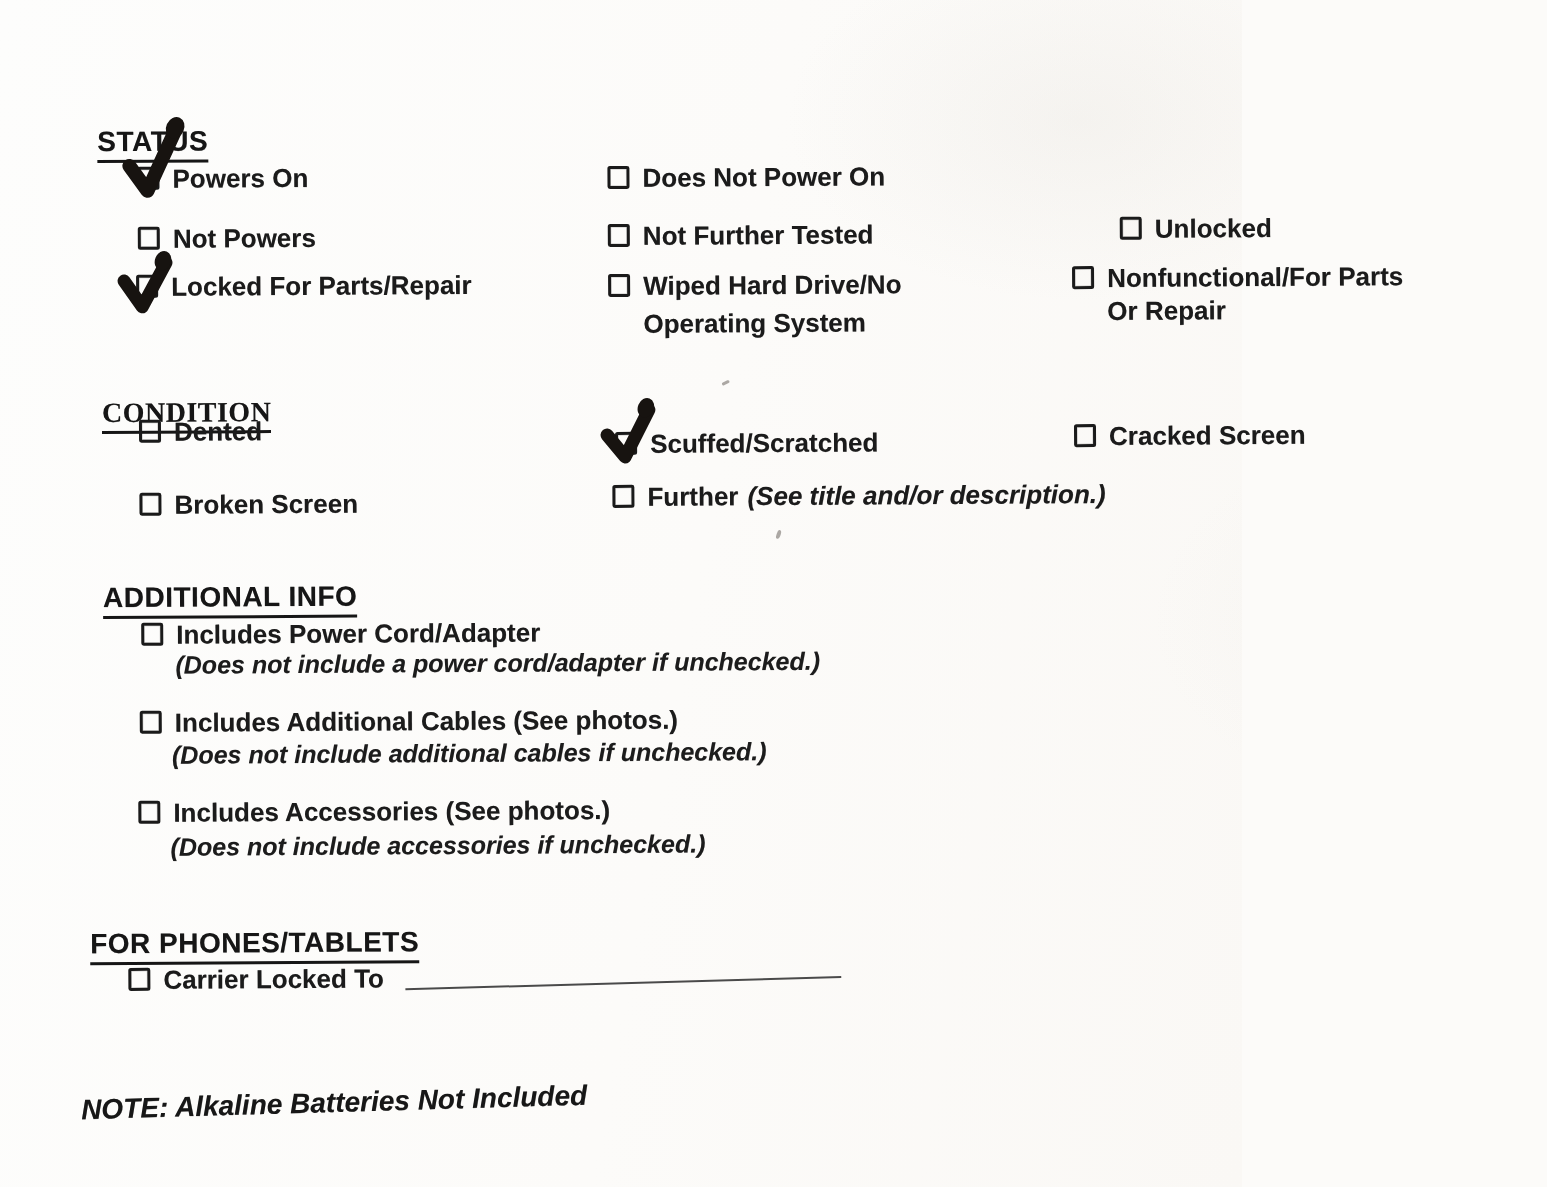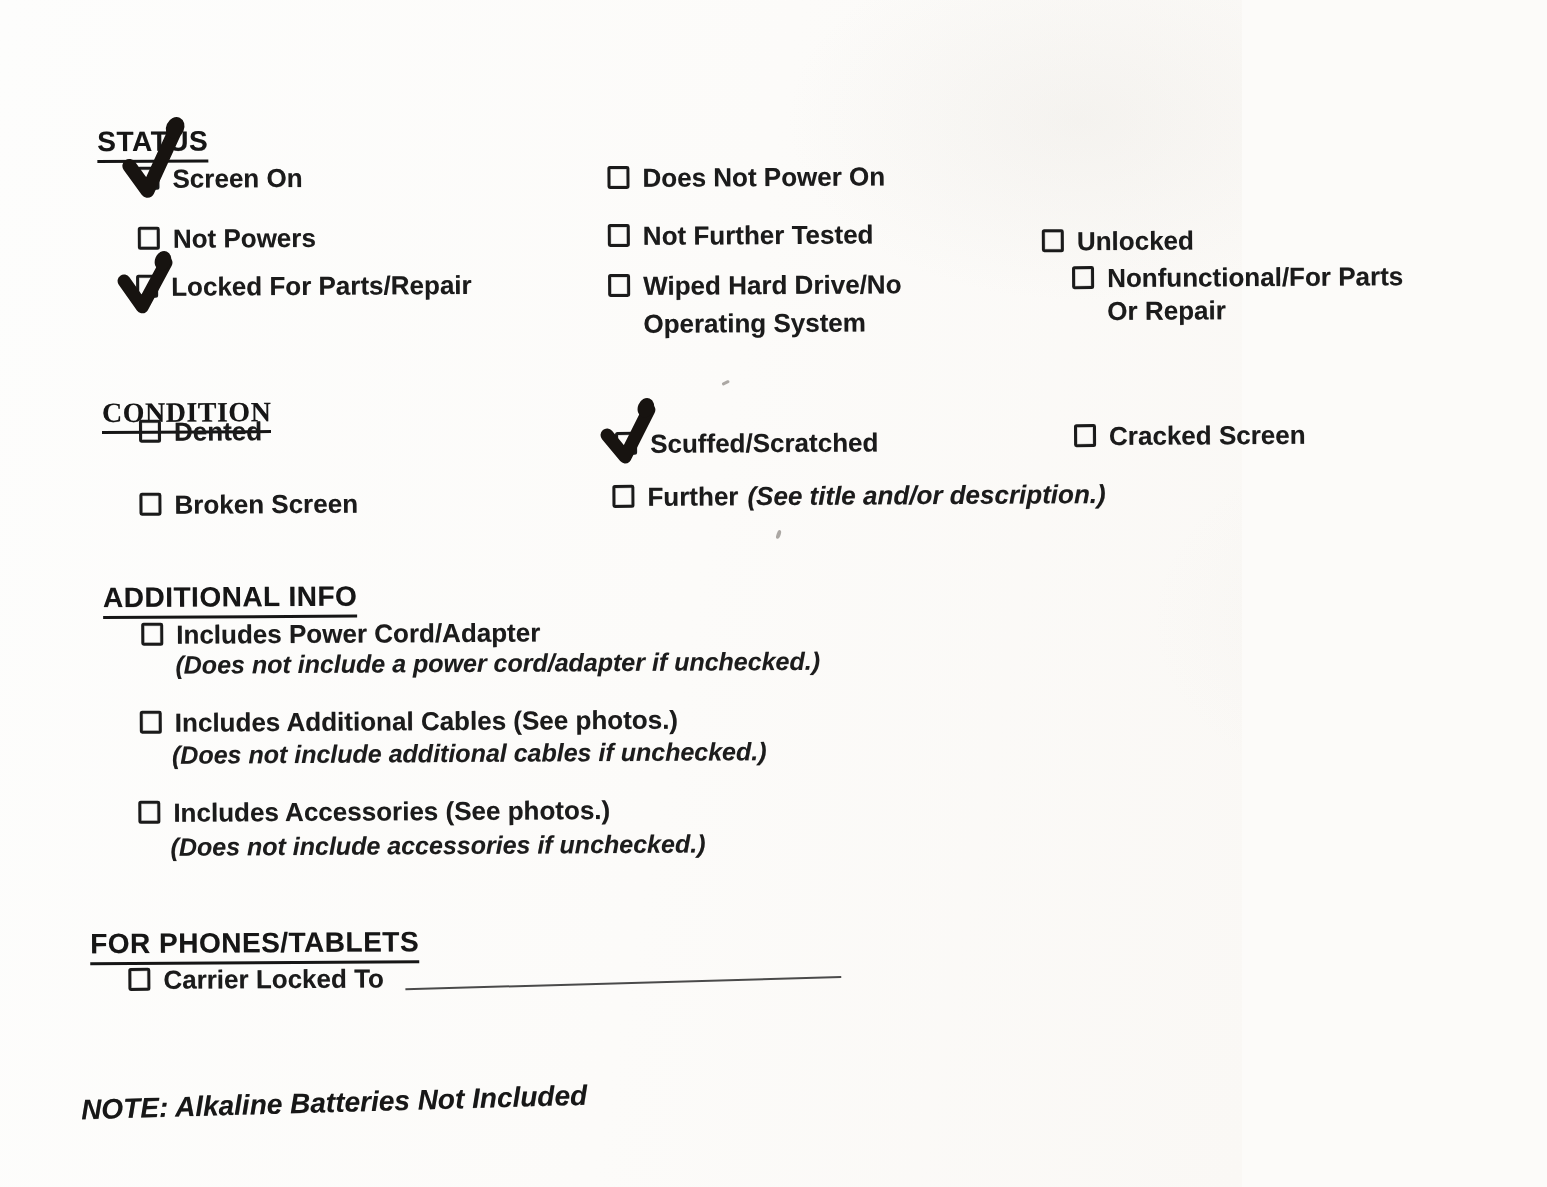--- a/index.html
+++ b/index.html
@@ -53,39 +53,39 @@
 </head>
 <body>
 
 <div class="sheet">
   <div class="tilt">
 
     <div class="heading" style="left:100px;top:122px;">STATUS</div>
 
     <div class="ci" style="left:140px;top:160px;">
       <span class="cb"></span>
-      <span class="lbl">Screen On</span>
+      <span class="lbl">Powers On</span>
     </div>
 
     <div class="ci" style="left:610px;top:162px;">
       <span class="cb"></span>
       <span class="lbl">Does Not Power On</span>
     </div>
 
     <div class="ci" style="left:140px;top:220px;">
       <span class="cb"></span>
       <span class="lbl">Not Powers</span>
     </div>
 
     <div class="ci" style="left:610px;top:220px;">
       <span class="cb"></span>
       <span class="lbl">Not Further Tested</span>
     </div>
 
-    <div class="ci" style="left:1044px;top:216px;margin-top:12px;">
+    <div class="ci" style="left:1122px;top:216px;">
       <span class="cb"></span>
       <span class="lbl">Unlocked</span>
     </div>
 
     <div class="ci" style="left:138px;top:268px;">
       <span class="cb"></span>
       <span class="lbl">Locked For Parts/Repair</span>
     </div>
 
     <div class="ci" style="left:610px;top:270px;">

